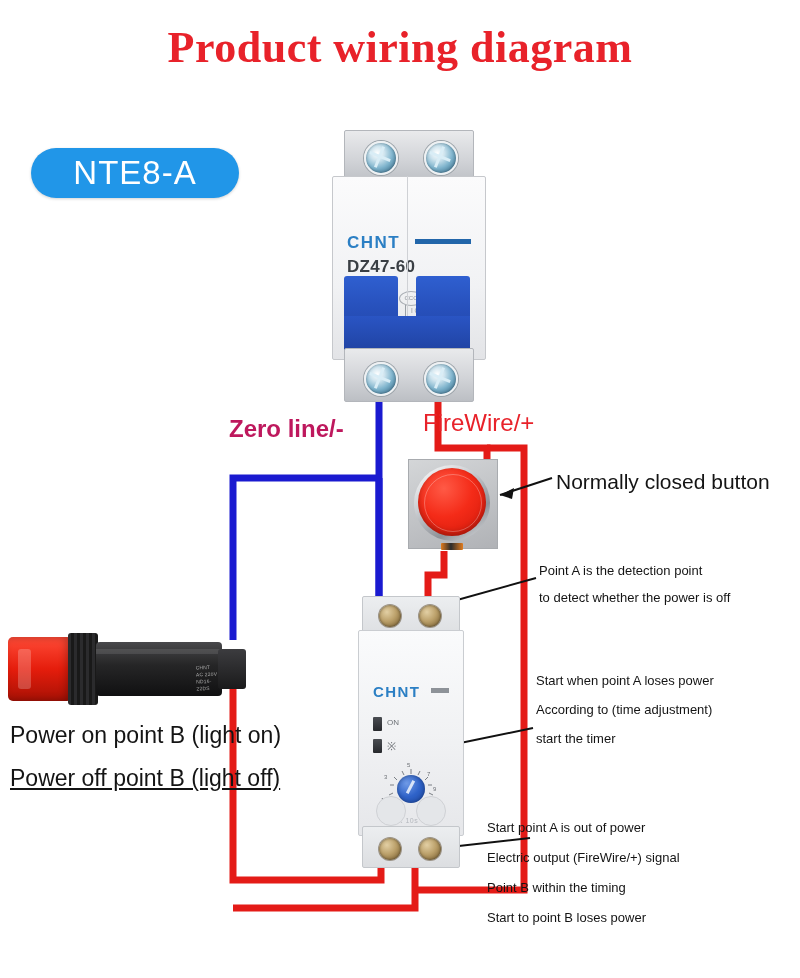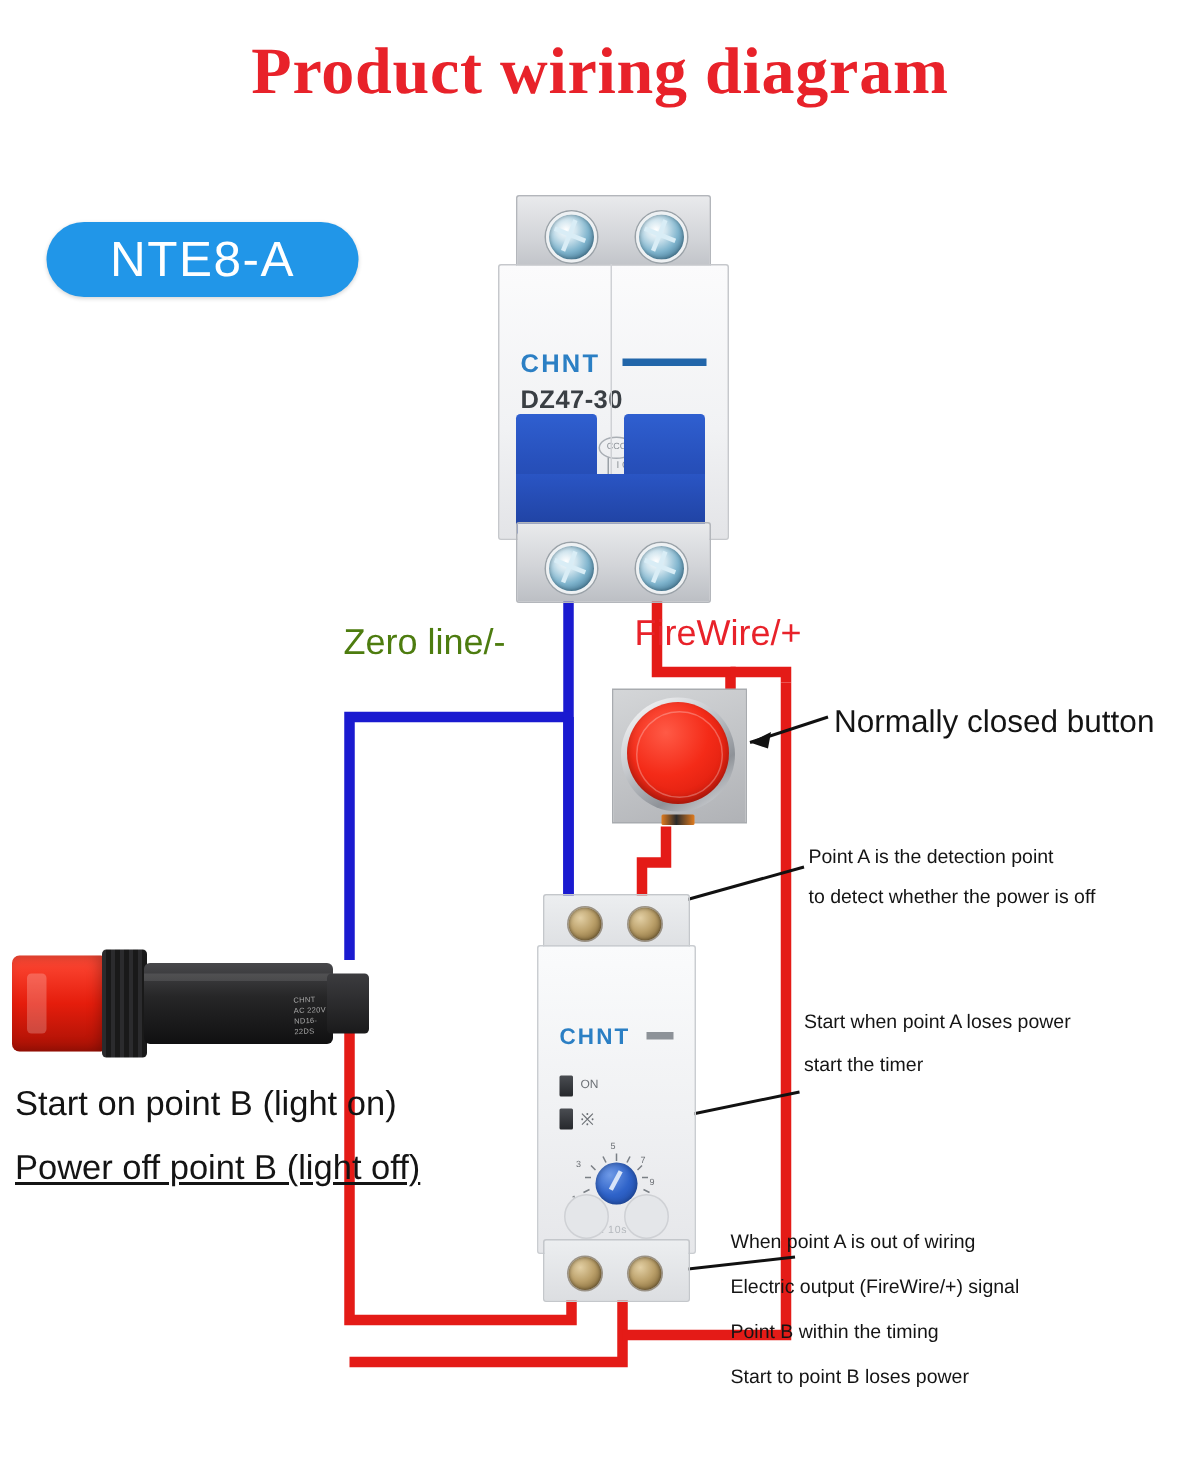--- a/index.html
+++ b/index.html
@@ -128,21 +128,21 @@
   .lp-barrel::after{content:"";position:absolute;left:0;top:7px;width:126px;height:5px;
      background:rgba(255,255,255,.10);}
   .lp-print{position:absolute;left:100px;top:22px;font-size:5px;color:#a8a8a8;
      line-height:7px;transform:rotate(-2deg);letter-spacing:.2px;}
   .lp-tail{position:absolute;left:210px;top:16px;width:28px;height:40px;border-radius:3px;
      background:linear-gradient(180deg,#3c3c3f,#1a1a1b);}
 
   
   .lbl{position:absolute;white-space:nowrap;color:#1a1a1a;}
   .lbl-wire{font-size:24px;font-weight:normal;}
-  #lbl-zero{left:229px;top:415px;color:#4d7c0f;}
+  #lbl-zero{left:229px;top:415px;color:#be185d;font-weight:bold;}
   #lbl-fire{left:423px;top:409px;color:#e8222a;}
   .note{position:absolute;white-space:nowrap;font-size:13px;color:#141414;}
   #note-nc{left:556px;top:470px;font-size:21px;}
   #blk-a{left:539px;top:563px;}
   #blk-a div{margin-bottom:12px;}
   #blk-start{left:536px;top:673px;}
   #blk-start div{margin-bottom:14px;}
   #blk-out{left:487px;top:820px;}
   #blk-out div{margin-bottom:15px;}
   #lbl-on{left:10px;top:722px;font-size:23px;}
@@ -188,21 +188,21 @@
 </svg>
 
 <div id="breaker">
   <div class="brk-endcap brk-top"></div>
   <div class="screw" style="left:32px;top:11px;"></div>
   <div class="screw" style="left:92px;top:11px;"></div>
 
   <div class="brk-body">
     <div class="chint">CHNT</div>
     <div class="chint-bar"></div>
-    <div class="brk-model">DZ47-30</div>
+    <div class="brk-model">DZ47-60</div>
     <div class="brk-curve">C3</div>
     <div class="ccc">CCC</div>
     <div class="brk-volt">400V~</div>
     <div class="brk-fine" style="white-space:pre;">IEC60898-1
 GB10963.1</div>
     <div class="brk-amp">4500A 50Hz</div>
     <div class="arrowline"></div>
     <div class="onoff">I ON</div>
     <div class="onoff" style="top:147px;">O OFF</div>
     <div class="brk-sym">∿∿</div>
@@ -289,24 +289,25 @@
 
 <div class="note" id="note-nc">Normally closed button</div>
 
 <div class="note" id="blk-a">
   <div>Point A is the detection point</div>
   <div>to detect whether the power is off</div>
 </div>
 
 <div class="note" id="blk-start">
   <div>Start when point A loses power</div>
+  <div>According to (time adjustment)</div>
   <div>start the timer</div>
 </div>
 
 <div class="note" id="blk-out">
-  <div>When point A is out of wiring</div>
+  <div>Start point A is out of power</div>
   <div>Electric output (FireWire/+) signal</div>
   <div>Point B within the timing</div>
   <div>Start to point B loses power</div>
 </div>
 
-<div class="note" id="lbl-on">Start on point B (light on)</div>
+<div class="note" id="lbl-on">Power on point B (light on)</div>
 <div class="note" id="lbl-off">Power off point B (light off)</div>
 
 </body></html>

